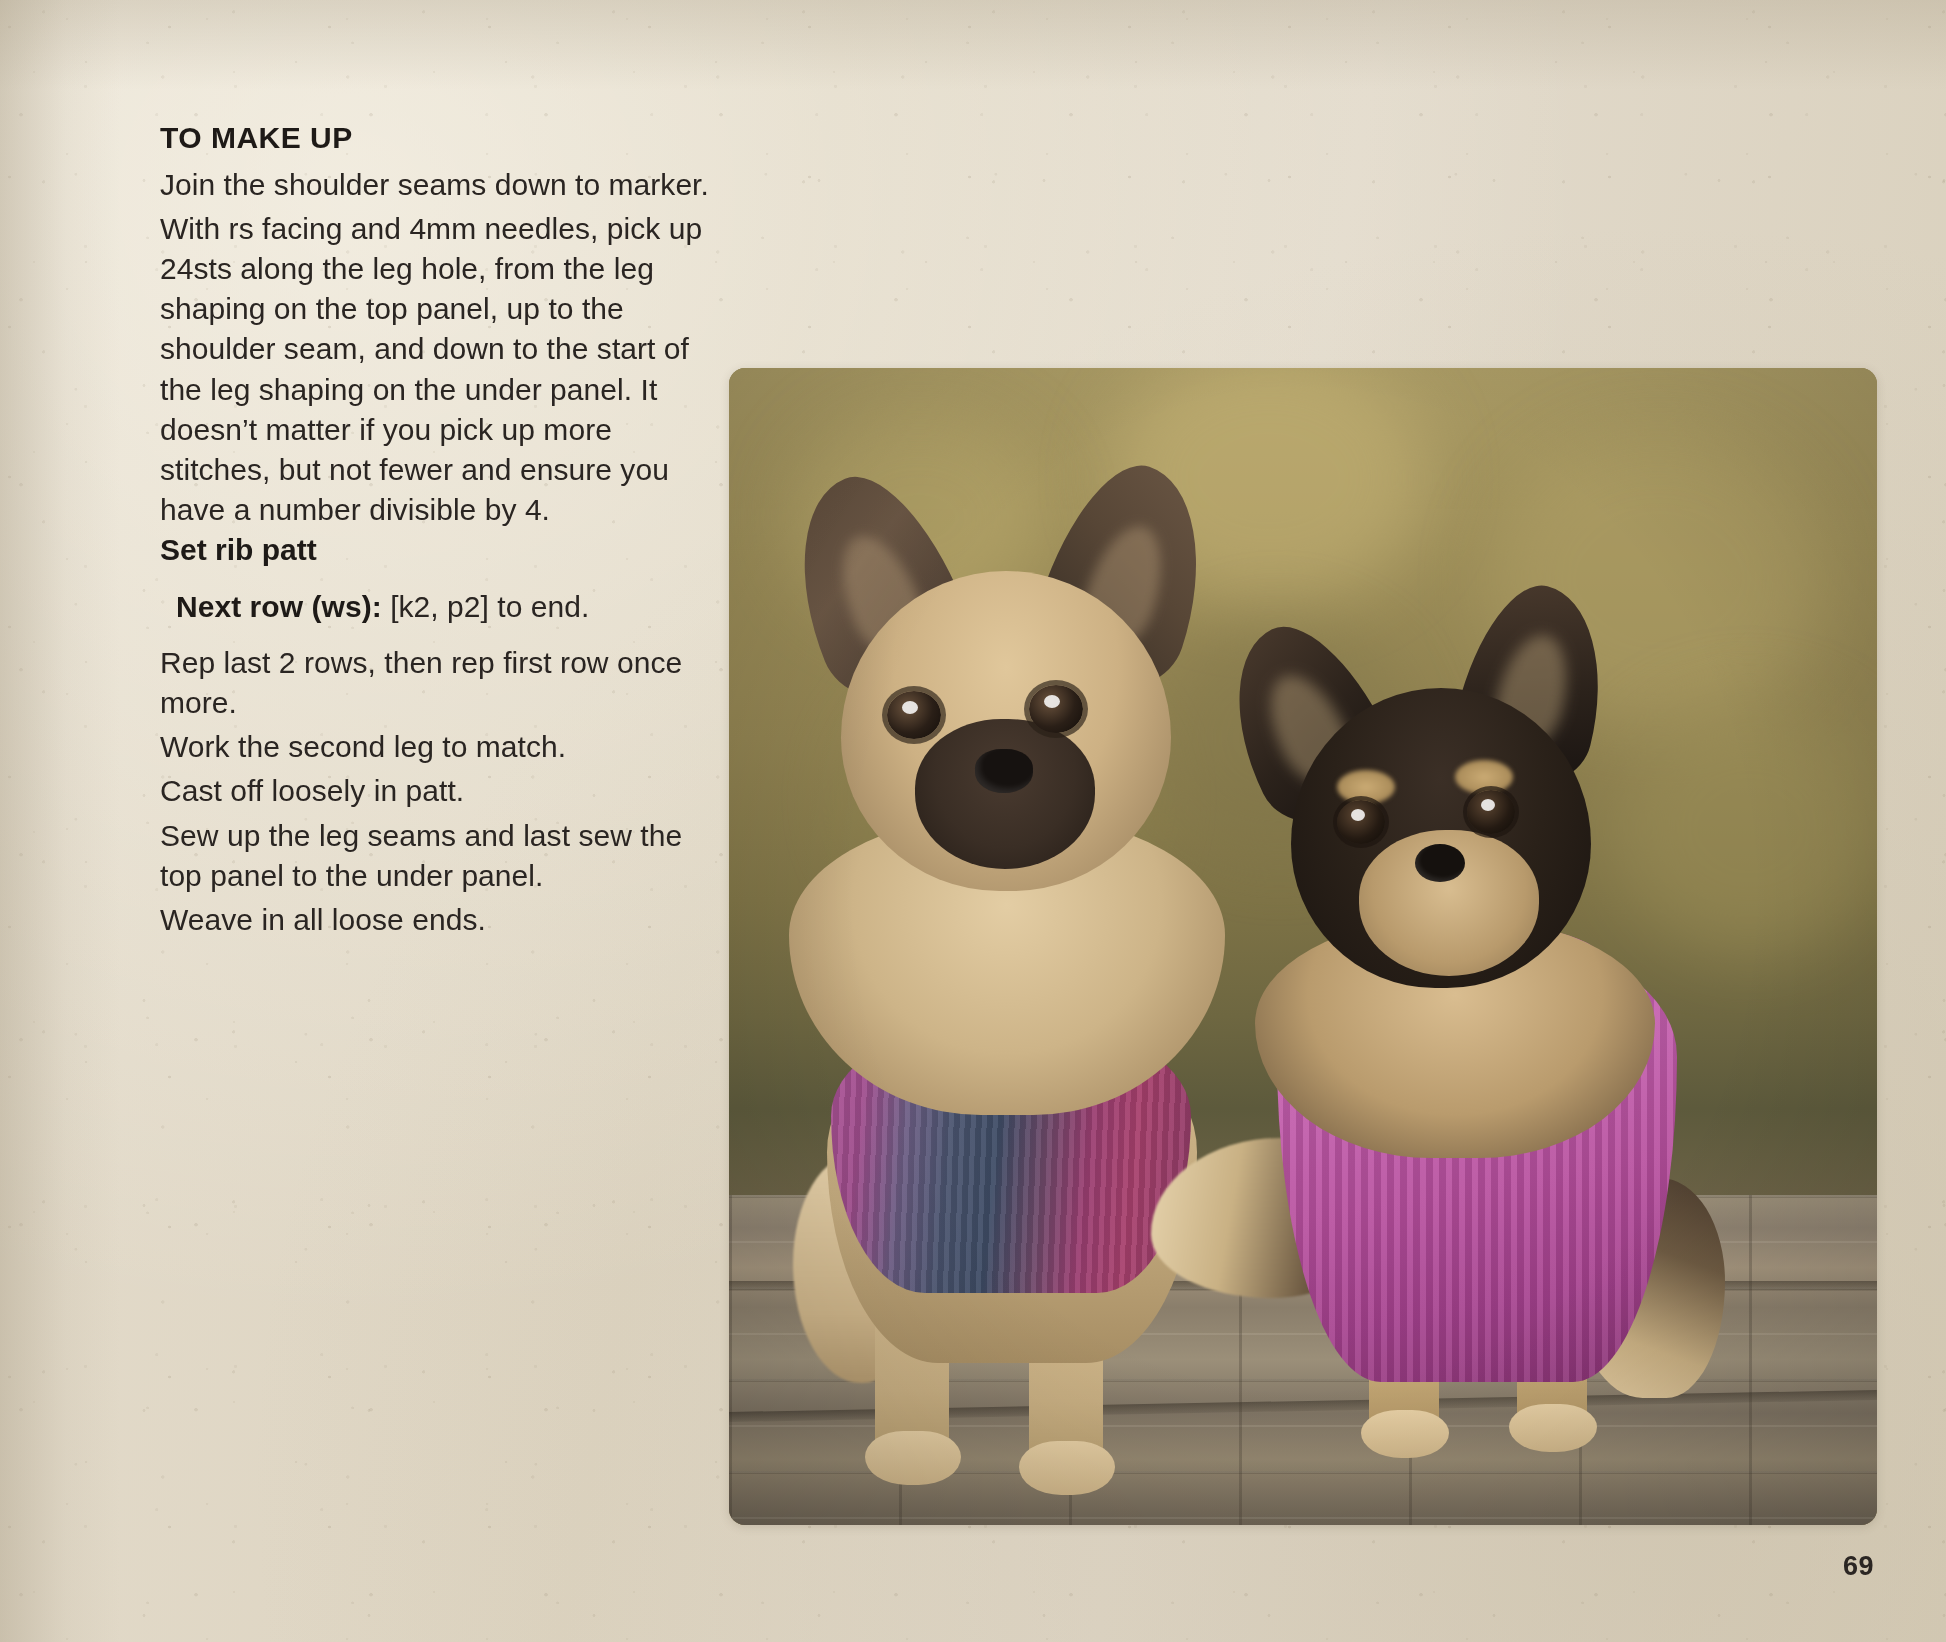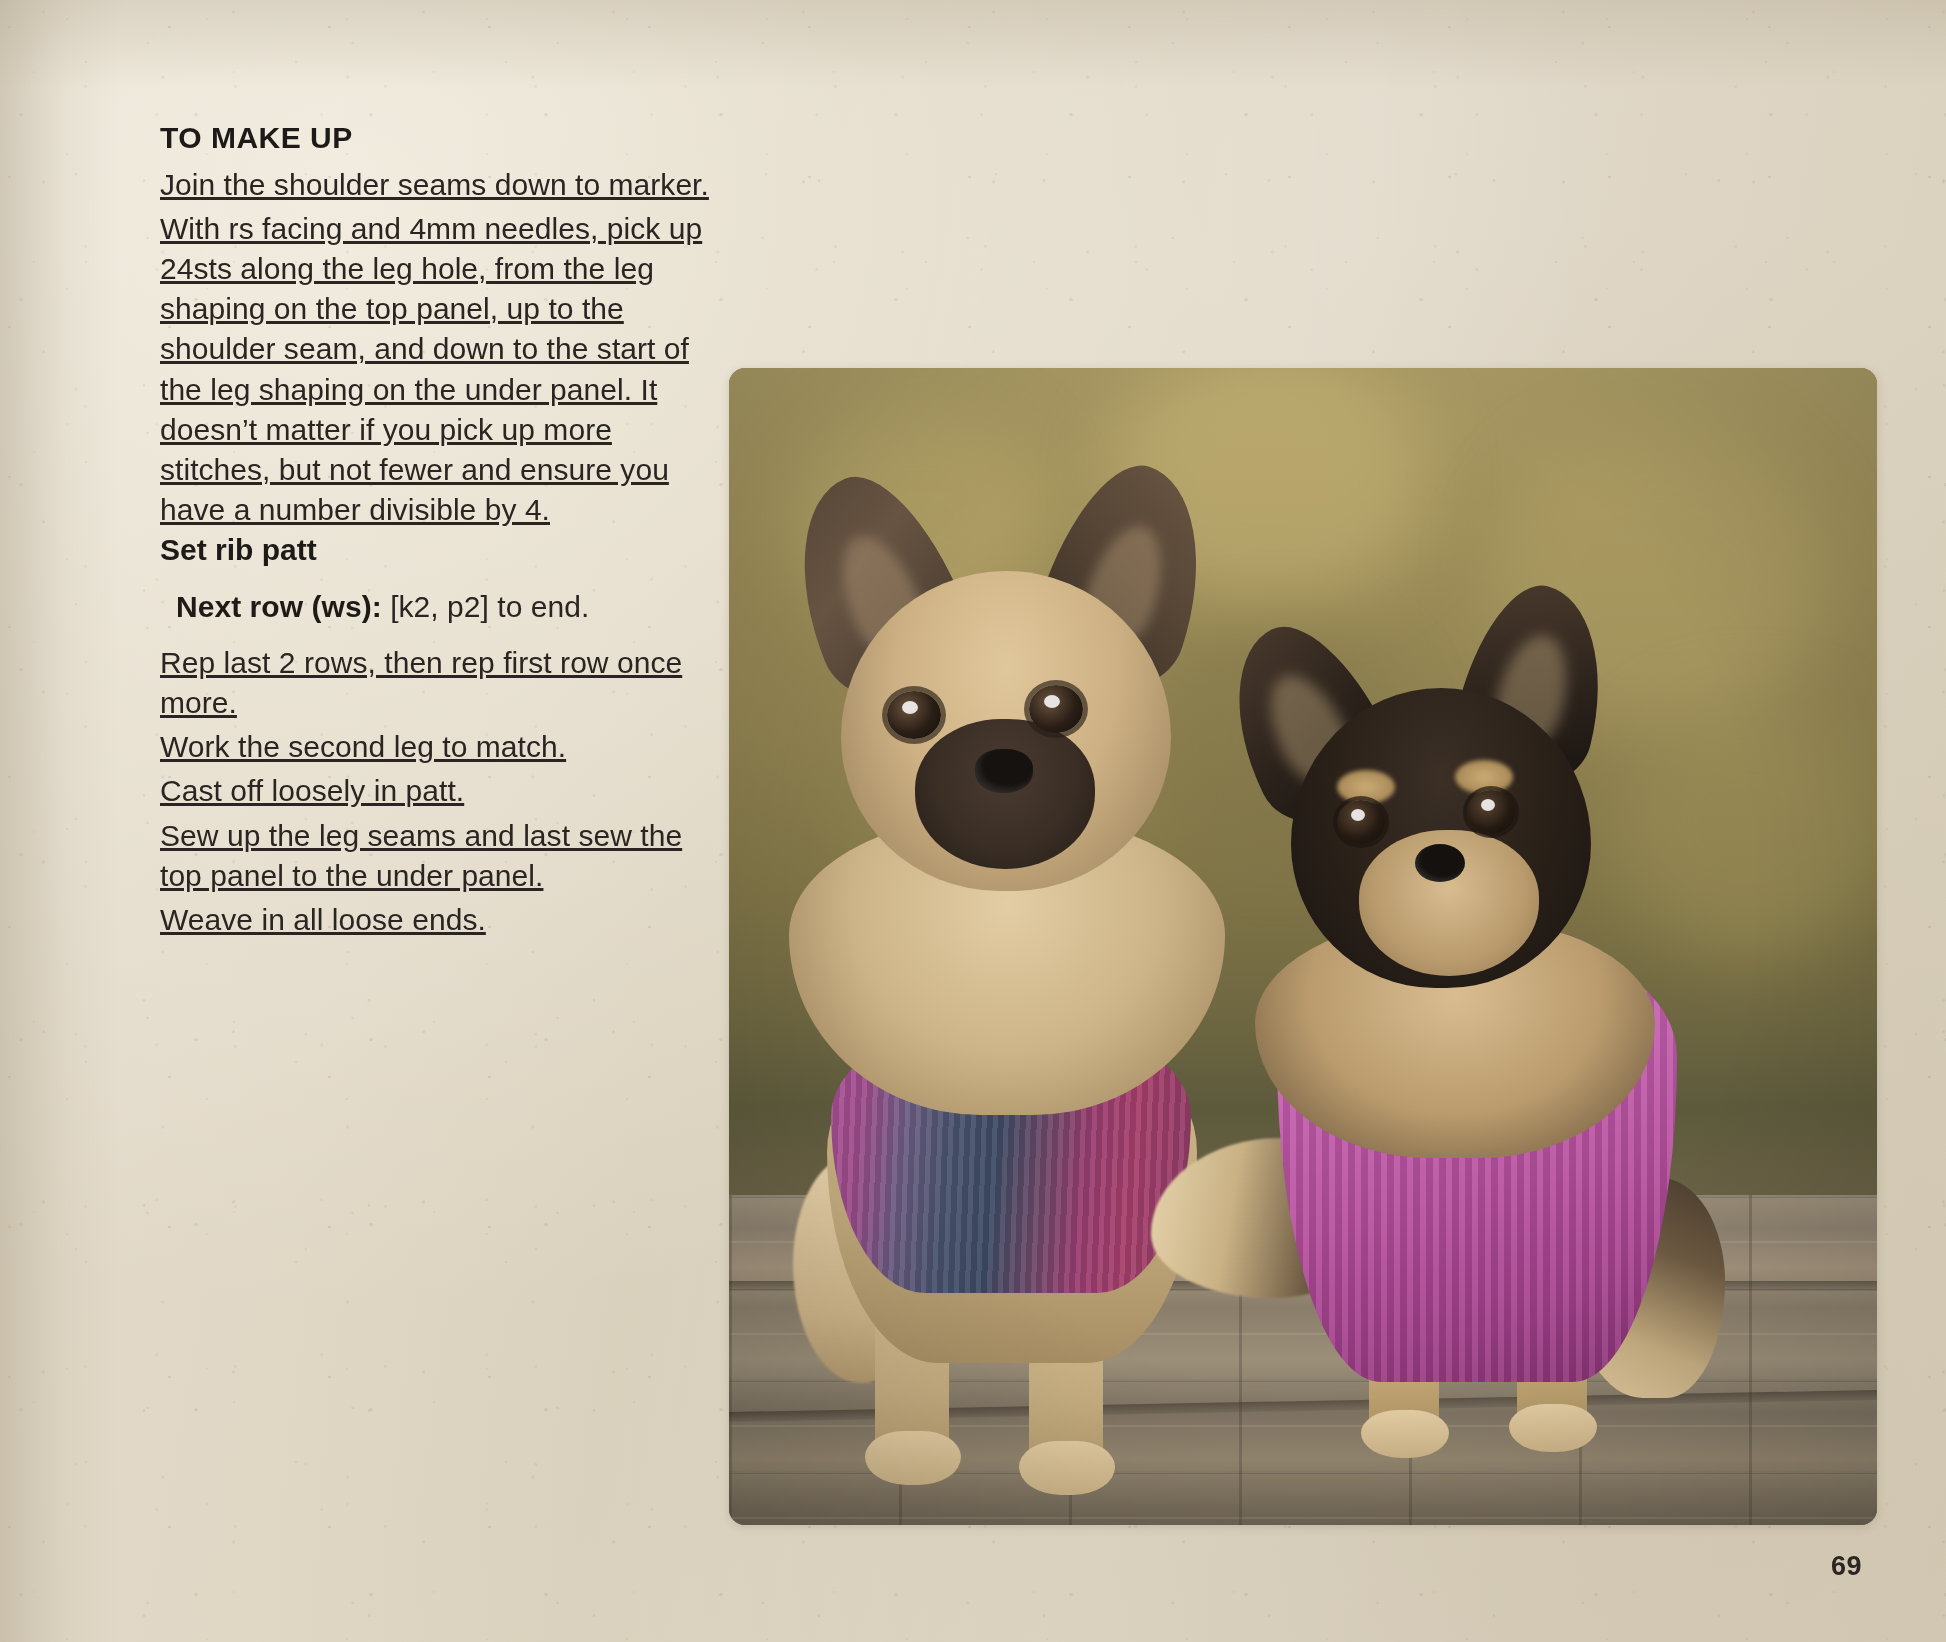--- a/index.html
+++ b/index.html
@@ -84,21 +84,20 @@
   }
   .body-line {
     font-size: 30px;
     line-height: 40.2px;
     letter-spacing: .05px;
     color: #2a2522;
     margin: 16px;
   }
   .para {
     margin: 4px 0 0 0;
-    text-decoration: underline;
   }
   .sub-title {
     font-size: 30px;
     line-height: 40.2px;
     font-weight: bold;
     color: #1e1a17;
     margin: 0;
   }
   .row-label {
     font-weight: bold;
@@ -384,21 +383,21 @@
   
   .photo-vignette {
     position: absolute; inset: 0;
     background: radial-gradient(ellipse at 50% 45%, rgba(0,0,0,0) 55%, rgba(0,0,0,.16) 100%);
     pointer-events: none;
   }
 
   
   .page-number {
     position: absolute;
-    right: 84px;
+    right: 72px;
     bottom: 60px;
     font-size: 27px;
     font-weight: bold;
     color: #2b2623;
     letter-spacing: .5px;
   }
 </style>
 </head>
 <body>
 

